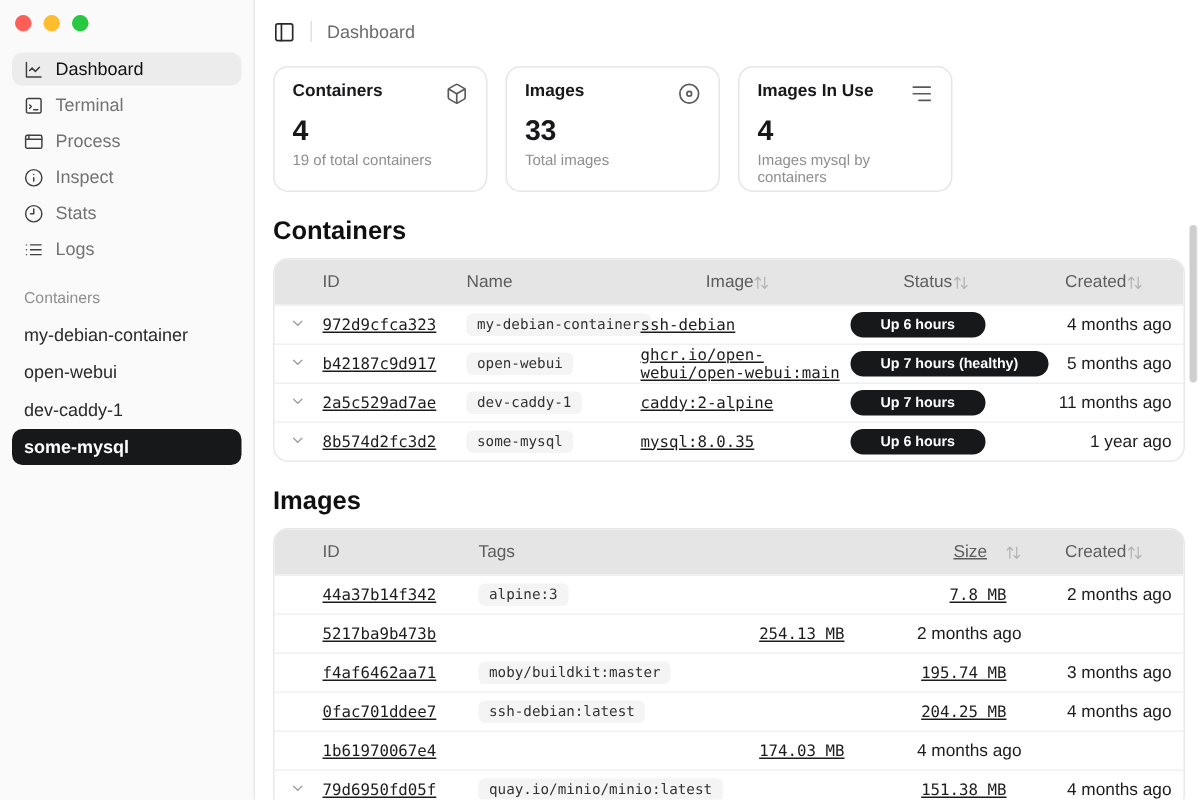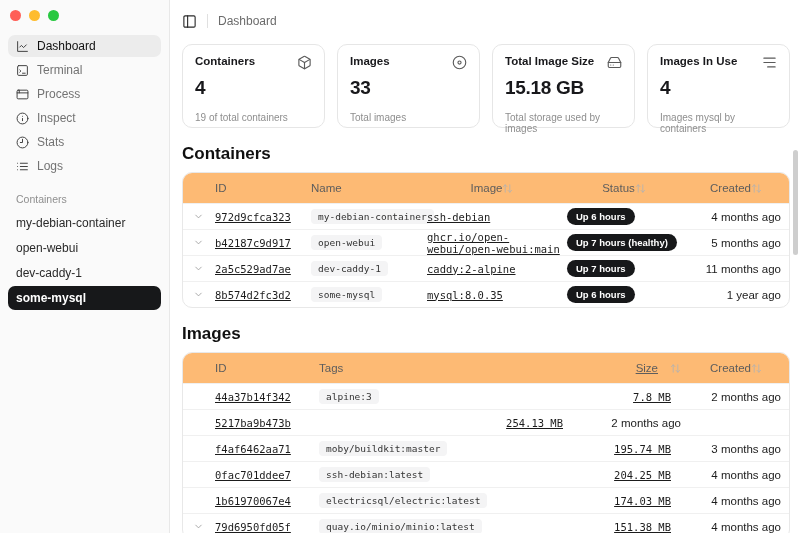--- a/index.html
+++ b/index.html
@@ -32,43 +32,43 @@
 
   
   .cards { display:grid; grid-template-columns:repeat(4,1fr); gap:12px; margin-top:12px; }
   .card { border:1px solid #e6e6e6; border-radius:10px; padding:10px 12px; height:84px;
     background:#fff; }
   .card-top { display:flex; justify-content:space-between; align-items:flex-start; }
   .card-title { font-size:11.5px; font-weight:700; color:#18181b; }
   .card-top .ic { width:15px; height:15px; color:#5a5a5a; display:flex; }
   .card-top .ic svg { width:15px; height:15px; }
   .card-value { font-size:19px; font-weight:700; letter-spacing:-.3px; margin-top:7px; }
-  .card-sub { font-size:10px; color:#8e8e8e; margin-top:13px; }
+  .card-sub { font-size:10px; color:#8e8e8e; margin-top:3px; }
 
   
   .section-h { font-size:17px; font-weight:700; color:#101010; margin-top:16px; }
 
   
   .tbl { border:1px solid #e8e8e8; border-radius:10px; margin-top:8px; overflow:hidden;
     background:#fff; }
   .trow { display:grid; align-items:center; min-height:26px; border-top:1px solid #f0f0f0; }
-  .thead { display:grid; align-items:center; height:30px; background:#fdba74;
+  .thead { display:grid; align-items:center; height:30px; background:#e5e5e5;
     font-size:11.5px; color:#5d5d5d; border-top:none; }
   .grid-c { grid-template-columns:30px 96px 116px 1fr 124px 100px; }
   .grid-i { grid-template-columns:30px 104px 1fr 108px 100px; }
   .cell { padding:0 2px; display:flex; align-items:center; }
   .cell.hdr-sort { justify-content:center; padding-right:8px; }
   .cell.hdr-end { justify-content:flex-end; gap:12px; padding-right:8px;text-decoration:underline; }
   .chev { width:100%; display:flex; justify-content:center; color:#9a9a9a; }
   .chev svg { width:11px; height:11px; }
   .mono { font-family:"DejaVu Sans Mono", monospace; font-size:10.5px; color:#1c1c1c;text-decoration:underline; }
   .badge { font-family:"DejaVu Sans Mono", monospace; font-size:9.5px; color:#333;
     background:#f4f4f5; border-radius:4px; padding:2px 7px; white-space:nowrap; }
   .pill { background:#17181a; color:#fff; font-size:9.5px; font-weight:700;
-    border-radius:999px; padding:3px 9px; white-space:nowrap; }
+    border-radius:999px; padding:3px 20px; white-space:nowrap; }
   .created { font-size:11.5px; color:#1c1c1c; justify-content:flex-end; padding-right:8px; }
   .size-val { justify-content:flex-end; padding-right:18px; }
   .sort { display:flex; color:#b3b3b3; }
   .sort svg { width:11px; height:11px; }
 
   .scroll-thumb { position:fixed; right:2px; top:150px; width:5px; height:105px;
     background:#c6c6c6; border-radius:3px; opacity:.85; }
 </style>
 </head>
 <body>
@@ -187,35 +187,20 @@
               <circle cx="12" cy="12" r="10"></circle>
               <circle cx="12" cy="12" r="2.5"></circle>
             </svg>
           </span>
         </div>
         <div class="card-value">33</div>
         <div class="card-sub">Total images</div>
       </div>
       <div class="card">
         <div class="card-top">
-          <div class="card-title">Total Image Size</div>
-          <span class="ic">
-            <svg viewBox="0 0 24 24" fill="none" stroke="currentColor" stroke-width="1.8" stroke-linecap="round" stroke-linejoin="round">
-              <line x1="22" y1="12" x2="2" y2="12"></line>
-              <path d="M5.45 5.11 2 12v6a2 2 0 0 0 2 2h16a2 2 0 0 0 2-2v-6l-3.45-6.89A2 2 0 0 0 16.76 4H7.24a2 2 0 0 0-1.79 1.11z"></path>
-              <line x1="6" y1="16" x2="6.01" y2="16"></line>
-              <line x1="10" y1="16" x2="10.01" y2="16"></line>
-            </svg>
-          </span>
-        </div>
-        <div class="card-value">15.18 GB</div>
-        <div class="card-sub">Total storage used by images</div>
-      </div>
-      <div class="card">
-        <div class="card-top">
           <div class="card-title">Images In Use</div>
           <span class="ic">
             <svg viewBox="0 0 24 24" fill="none" stroke="currentColor" stroke-width="1.8" stroke-linecap="round" stroke-linejoin="round">
               <path d="M21 5H3"></path>
               <path d="M21 12H3"></path>
               <path d="M21 19H9"></path>
             </svg>
           </span>
         </div>
         <div class="card-value">4</div>
@@ -395,23 +380,20 @@
         <div class="cell mono">0fac701ddee7</div>
         <div class="cell badge-wrap">
           <span class="badge">ssh-debian:latest</span>
         </div>
         <div class="cell mono size-val">204.25 MB</div>
         <div class="cell created">4 months ago</div>
       </div>
       <div class="trow grid-i">
         <div class="cell chev"></div>
         <div class="cell mono">1b61970067e4</div>
-        <div class="cell badge-wrap">
-          <span class="badge">electricsql/electric:latest</span>
-        </div>
         <div class="cell mono size-val">174.03 MB</div>
         <div class="cell created">4 months ago</div>
       </div>
       <div class="trow grid-i">
         <div class="cell chev">
           <span><svg viewBox="0 0 24 24" fill="none" stroke="currentColor" stroke-width="1.8" stroke-linecap="round" stroke-linejoin="round">
               <path d="m6 9 6 6 6-6"></path>
             </svg></span>
         </div>
         <div class="cell mono">79d6950fd05f</div>

